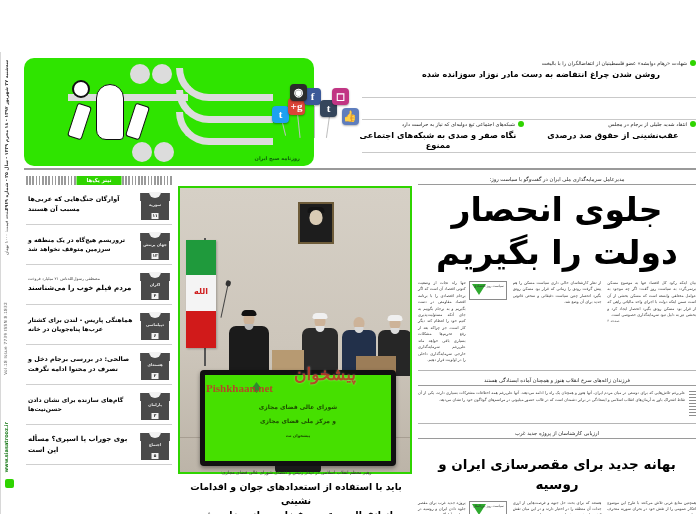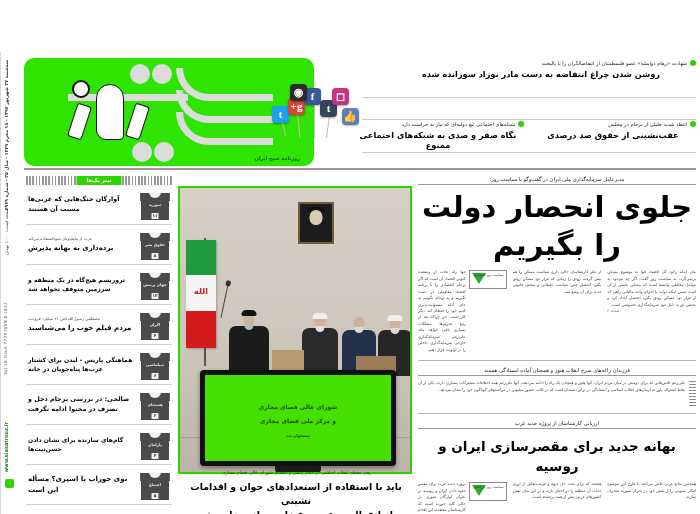--- a/index.html
+++ b/index.html
@@ -141,21 +141,21 @@
       font-size:4.6px;color:#333;}
   .cap-title{position:absolute;left:180px;top:480px;width:232px;text-align:center;
       font-size:9.4px;font-weight:bold;line-height:1.48;color:#000;}
 
   
   .maincol{position:absolute;left:418px;top:176px;width:278px;height:338px;}
   .sec{position:relative;}
   .sec-kick{text-align:center;font-size:5.2px;color:#222;
       border-bottom:1px solid #9a9a9a;padding-bottom:2px;}
   .sec-title{text-align:center;font-weight:bold;color:#000;line-height:1.3;}
-  .t-big{font-size:29px;letter-spacing:-.4px;margin-top:4px;}
+  .t-big{font-size:33px;letter-spacing:-.4px;margin-top:4px;}
   .t-mid{font-size:15px;margin-top:4px;}
   .t-two{font-size:13.5px;margin-top:3px;line-height:1.45;}
   .cols{display:flex;gap:6px;margin-top:5px;}
   .col{flex:1;}
   .col p{margin:0;font-size:3.9px;line-height:1.65;color:#3a3a3a;
       text-align:justify;}
   .logobox{position:relative;width:36px;height:17px;border:1px solid #8a8a8a;
       background:#fff;flex:none;margin-top:1px;}
   .logobox .tri{position:absolute;left:2px;top:2px;width:0;height:0;
       border-left:7px solid transparent;border-right:7px solid transparent;
@@ -269,34 +269,20 @@
           <div class="sb-txt">
             <div class="sb-title b">آوارگان جنگ‌هایی که عربی‌ها مسبب آن هستند</div>
           </div>
         </div>
         <div class="sb-item">
           <div class="shirt">
             <div class="sl l"></div>
             <div class="sl r"></div>
             <div class="body"></div>
             <div class="collar"></div>
-            <div class="nm">حقوق بشر</div>
-            <div class="num">۸</div>
-          </div>
-          <div class="sb-txt">
-            <div class="sb-kick">غرب از پناهجویان سوء‌استفاده می‌کند</div>
-            <div class="sb-title">برده‌داری به بهانه پذیرش</div>
-          </div>
-        </div>
-        <div class="sb-item">
-          <div class="shirt">
-            <div class="sl l"></div>
-            <div class="sl r"></div>
-            <div class="body"></div>
-            <div class="collar"></div>
             <div class="nm">جهان پرتنش</div>
             <div class="num">۱۳</div>
           </div>
           <div class="sb-txt">
             <div class="sb-title sm2">تروریسم هیچ‌گاه در یک منطقه و سرزمین متوقف نخواهد شد</div>
           </div>
         </div>
         <div class="sb-item">
           <div class="shirt">
             <div class="sl l"></div>
@@ -413,20 +399,25 @@
 
     <div class="tv">
       <div class="scr">
         <div class="ln" style="top:28px;">شورای عالی فضای مجازی</div>
         <div class="ln" style="top:42px;">و مرکز ملی فضای مجازی</div>
         <div class="ln" style="top:58px;font-size:4px;">پیشخوان نت</div>
       </div>
       <div class="stand"></div>
     </div>
 
+    <div class="wm">
+      <div class="w1">پیشخوان</div>
+      <div class="leaf"></div>
+      <div class="w2">Pishkhaan.net</div>
+    </div>
   </div>
 
   <div class="cap-kick">رهبر معظم انقلاب اسلامی در دیدار رئیس و اعضای شورای عالی فضای مجازی:</div>
   <div class="cap-title">
     <div>باید با استفاده از استعدادهای جوان و اقدامات نشینی</div>
     <div>از انفعال در عرصه فضای مجازی خارج شد</div>
   </div>
 
   <div class="maincol">
 
@@ -458,21 +449,21 @@
       <div style="display:flex;gap:4px;margin-top:4px;align-items:flex-start;">
         <div class="barcode" style="position:relative;width:7px;height:26px;flex:none;
              background:repeating-linear-gradient(0deg,#8d8d8d 0 1.4px,#fff 1.4px 3px);"></div>
         <p style="margin:0;font-size:3.9px;line-height:1.65;color:#3a3a3a;text-align:justify;">علی‌رغم تلاش‌هایی که برای دوستی در میان مردم ایران، آنها هنوز و همچنان یک راه را ادامه می‌دهند. آنها علی‌رغم همه اختلافات مشترکات بسیاری دارند، یکی از آن نقاط اشتراک باور به آرمان‌های انقلاب اسلامی و ایستادگی در برابر دشمنان است که در قالب حضور میلیونی در مراسم‌های گوناگون خود را نشان می‌دهد.</p>
       </div>
       <div class="divider"></div>
     </div>
 
     <div class="sec" style="margin-top:6px;">
       <div class="sec-kick">ارزیابی کارشناسان از پروژه جدید غرب</div>
-      <div class="sec-title t-two" style="margin-top:8px;">بهانه جدید برای مقصرسازی ایران و روسیه</div>
+      <div class="sec-title t-two" style="margin-top:16px;">بهانه جدید برای مقصرسازی ایران و روسیه</div>
       <div class="cols">
         <div class="col">
           <p>همچنین منابع غربی تلاش می‌کنند با طرح این موضوع افکار عمومی را از نقش خود در بحران سوریه منحرف سازند.</p>
         </div>
         <div class="col">
           <p>هستند که برای بحث حل جبهه و فرصت‌هایی از ارزی جدات آن منطقه را در اختیار دارند و در این میان نقش کشورهای غربی بیش از همه برجسته است.</p>
         </div>
         <div class="col" style="display:flex;gap:3px;">
           <div class="logobox">
             <div class="tri"></div>

